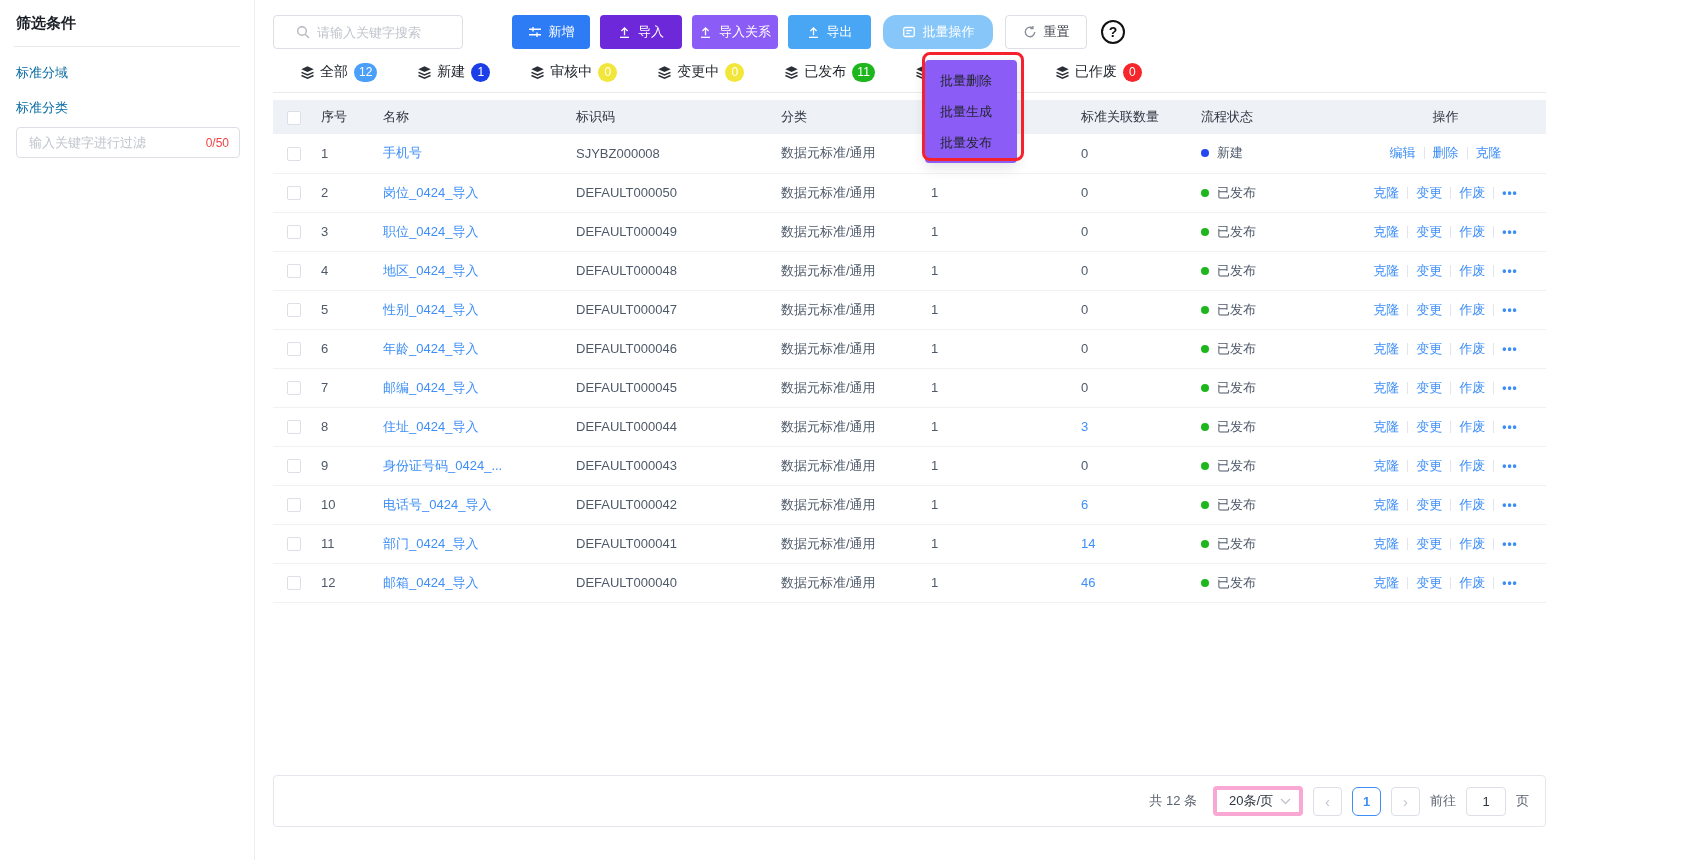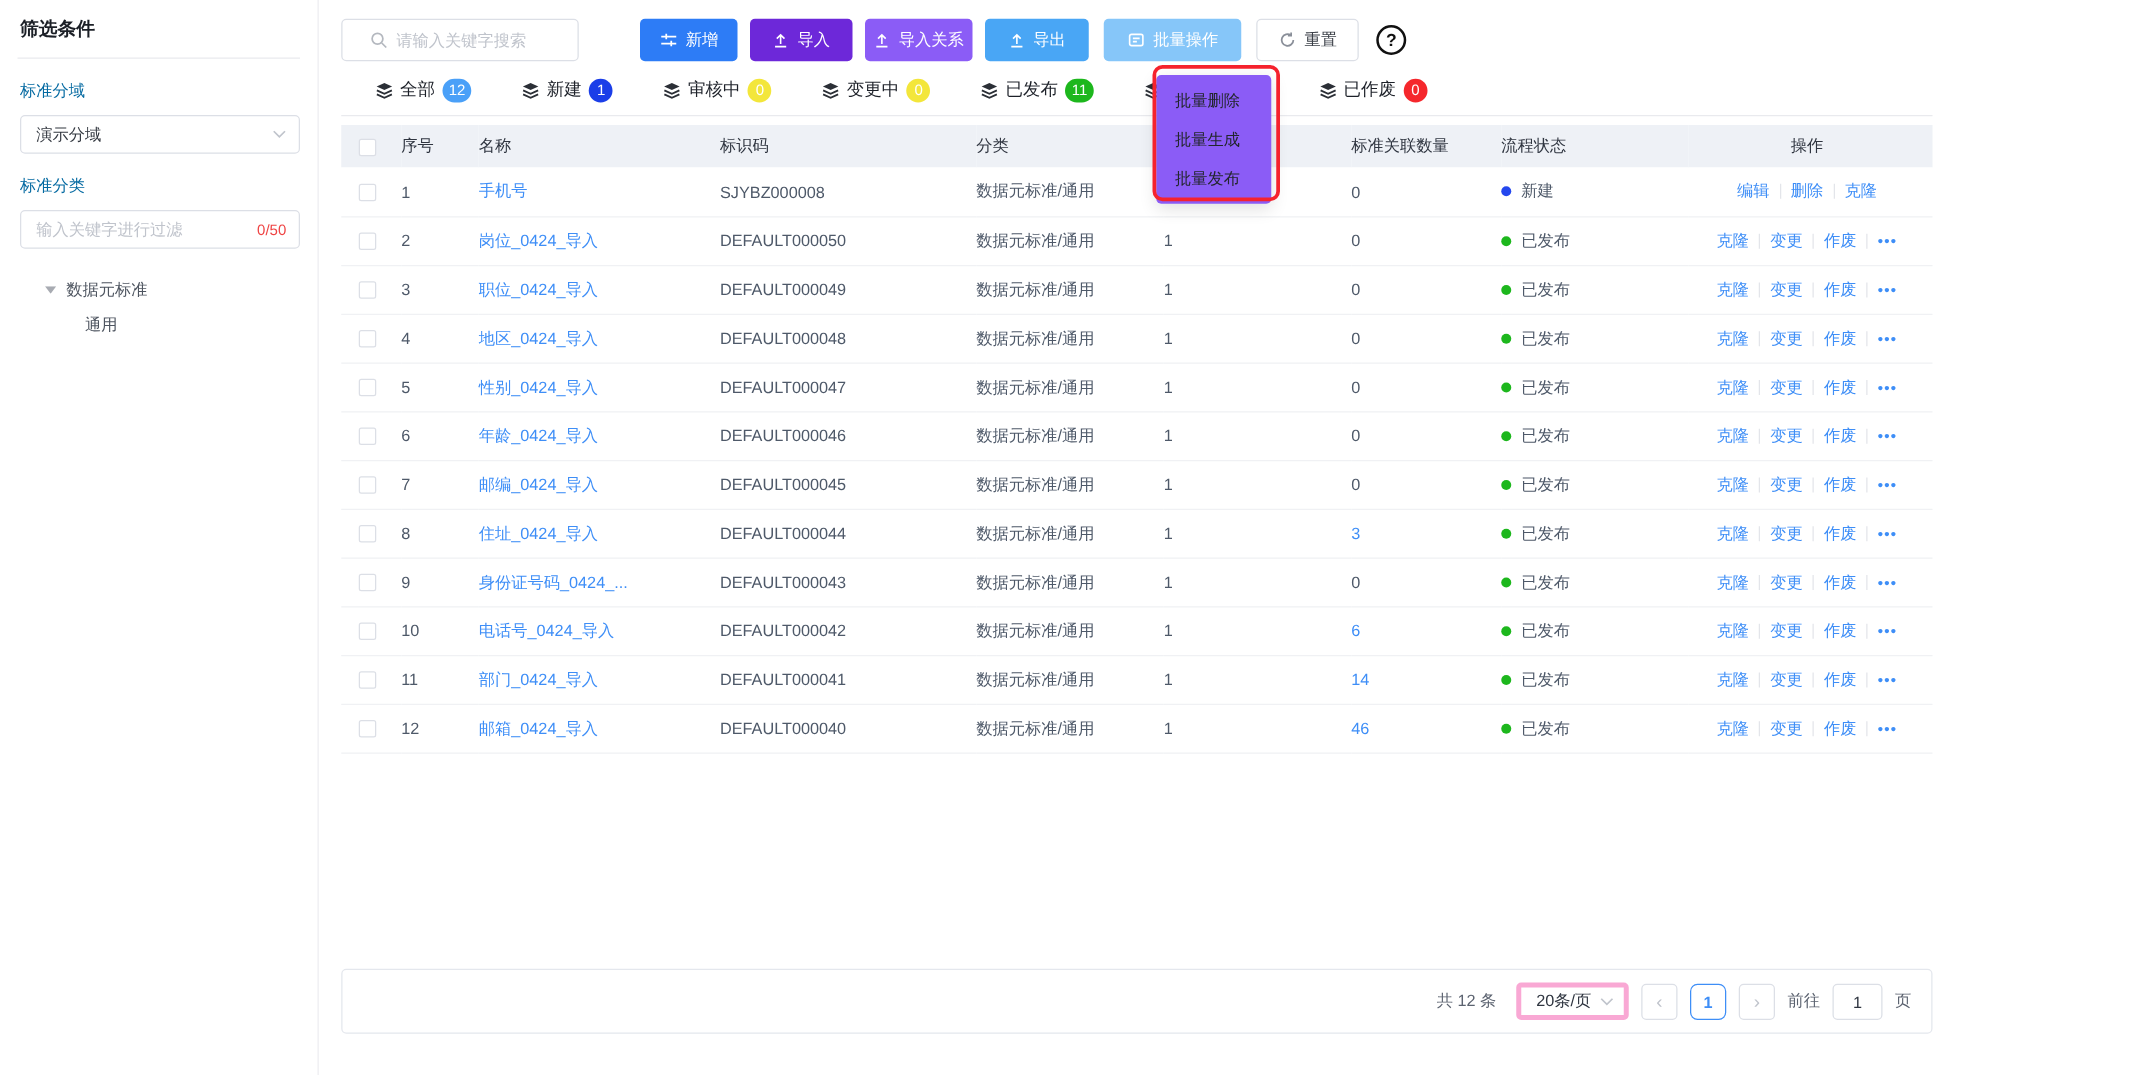--- a/index.html
+++ b/index.html
@@ -24,21 +24,21 @@
 
   .toolbar { position:absolute; top:15px; left:0; right:0; height:34px; display:flex; align-items:center; }
   .search-box { width:190px; height:34px; border:1px solid #dcdfe6; border-radius:4px; display:flex; align-items:center; padding:0 22px; background:#fff; }
   .search-box input { border:none; outline:none; flex:1; font-size:13px; margin-left:7px; font-family:inherit; min-width:0; }
   .search-box input::placeholder { color:#c0c4cc; }
   .btn { height:34px; border:none; border-radius:4px; color:#fff; font-size:13px; display:flex; align-items:center; justify-content:center; gap:7px; cursor:pointer; font-family:inherit; }
   .btn-primary { background:#2d7cf6; width:78px; margin-left:49px; }
   .btn-import { background:#6d28d9; width:82px; margin-left:10px; }
   .btn-import-rel { background:#8b5cf6; width:86px; margin-left:10px; }
   .btn-export { background:#49a6f5; width:83px; margin-left:10px; }
-  .btn-bulk { background:#86c6f9; width:110px; margin-left:12px; }
+  .btn-bulk { background:#86c6f9; width:110px; margin-left:12px;border-radius:13px; }
   .btn-reset { background:#fff; width:82px; margin-left:12px; border:1px solid #dcdfe6; color:#3a3f47; }
   .help-btn { width:24px; height:24px; border-radius:50%; border:2px solid #111; color:#111; font-size:14px; font-weight:bold; display:flex; align-items:center; justify-content:center; margin-left:14px; cursor:pointer; background:#fff; }
 
   .tabs-row { position:absolute; top:58px; left:0; height:28px; display:flex; align-items:center; padding-left:27px; gap:40px; }
   .tab { display:flex; align-items:center; cursor:pointer; }
   .tab-label { font-size:14px; color:#1d2129; margin-left:5px; white-space:nowrap; }
   .tab-label.spacer { width:55px; height:14px; }
   .badge { display:inline-flex; align-items:center; justify-content:center; min-width:19px; height:19px; border-radius:10px; padding:0 5px; font-size:12px; color:#fff; margin-left:6px; }
   .badge-blue  { background:#4aa0f8; }
   .badge-navy  { background:#1b3ee8; }
@@ -78,45 +78,24 @@
 
   svg { display:block; }
 </style>
 </head>
 <body>
 
 <div class="sidebar">
   <div class="sb-title">筛选条件</div>
   <div class="sb-divider"></div>
   <div class="sb-label">标准分域</div>
-  <div class="sb-select">
-    <span>演示分域</span>
-    <span>
-      <svg width="11" height="7" viewBox="0 0 11 7">
-          <polyline points="1,1 5.5,5.5 10,1" fill="none" stroke="#c0c4cc" stroke-width="1.4"></polyline>
-        </svg>
-    </span>
-  </div>
   <div class="sb-label">标准分类</div>
   <div class="sb-input">
     <input placeholder="输入关键字进行过滤" style="">
     <span class="sb-counter">0/50</span>
-  </div>
-  <div class="tree">
-    <div class="tree-node">
-      <span>
-        <svg width="9" height="6" viewBox="0 0 9 6">
-            <polygon points="0,0 9,0 4.5,6" fill="#a8abb2"></polygon>
-          </svg>
-      </span>
-      <span>数据元标准</span>
-    </div>
-    <div class="tree-child">
-      <span>通用</span>
-    </div>
   </div>
 </div>
 
 <div class="main">
 
   <div class="toolbar">
     <div class="search-box">
       <span>
         <svg width="14" height="14" viewBox="0 0 14 14">
             <circle cx="6" cy="6" r="4.3" fill="none" stroke="#b4b8bf" stroke-width="1.4"></circle>

